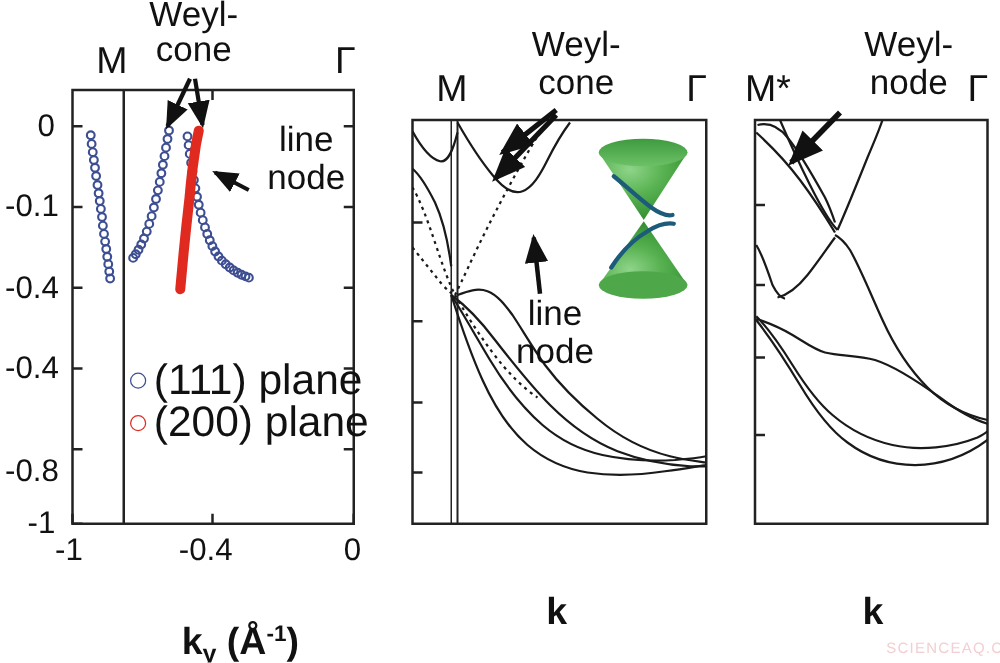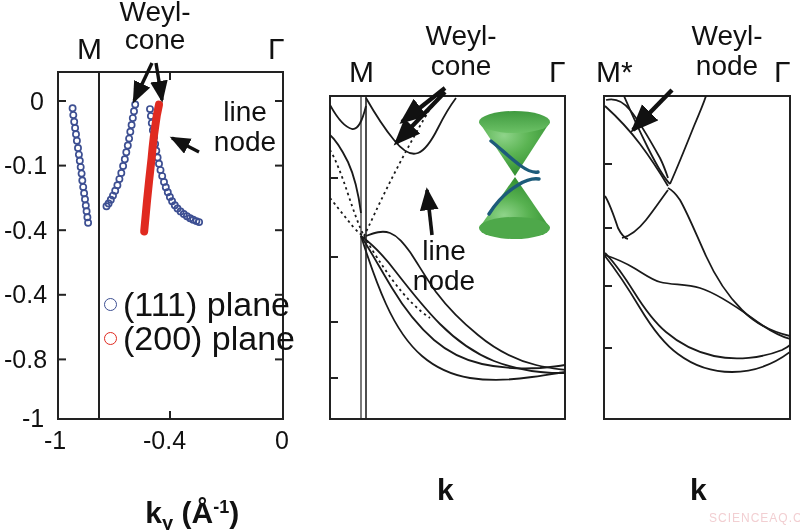--- a/index.html
+++ b/index.html
@@ -317,21 +317,21 @@
   <div class="lbl ann-lbl" style="left:105px; top:-2px; width:100px;">Weyl-</div>
   <div class="lbl ann-lbl" style="left:105px; top:26px; width:100px;">cone</div>
 
   <div class="lbl ann-lbl" style="left:205px; top:98px; width:80px;">line</div>
   <div class="lbl ann-lbl" style="left:205px; top:128px; width:80px;">node</div>
 
   <div class="lbl tick-lbl" style="left:30px; top:89px;">0</div>
   <div class="lbl tick-lbl" style="left:4px; top:153px;">-0.1</div>
   <div class="lbl tick-lbl" style="left:4px; top:218px;">-0.4</div>
   <div class="lbl tick-lbl" style="left:4px; top:282px;">-0.4</div>
-  <div class="lbl tick-lbl" style="left:4px; top:347px;">-0.8</div>
+  <div class="lbl tick-lbl" style="left:4px; top:365px;">-0.8</div>
   <div class="lbl tick-lbl" style="left:22px; top:406px;">-1</div>
 
   <div class="lbl tick-lbl" style="left:44px; top:428px;">-1</div>
   <div class="lbl tick-lbl" style="left:143px; top:428px;">-0.4</div>
   <div class="lbl tick-lbl" style="left:275px; top:428px;">0</div>
 
   <div style="position:absolute; left:104px; top:289px;">
     <div style="display:flex; align-items:center; gap:6px; height:30px;">
       <span style="width:11px;height:11px;border:1.8px solid #3d4f92;border-radius:50%;display:inline-block;"></span>
       <span class="leg-lbl">(111) plane</span>

